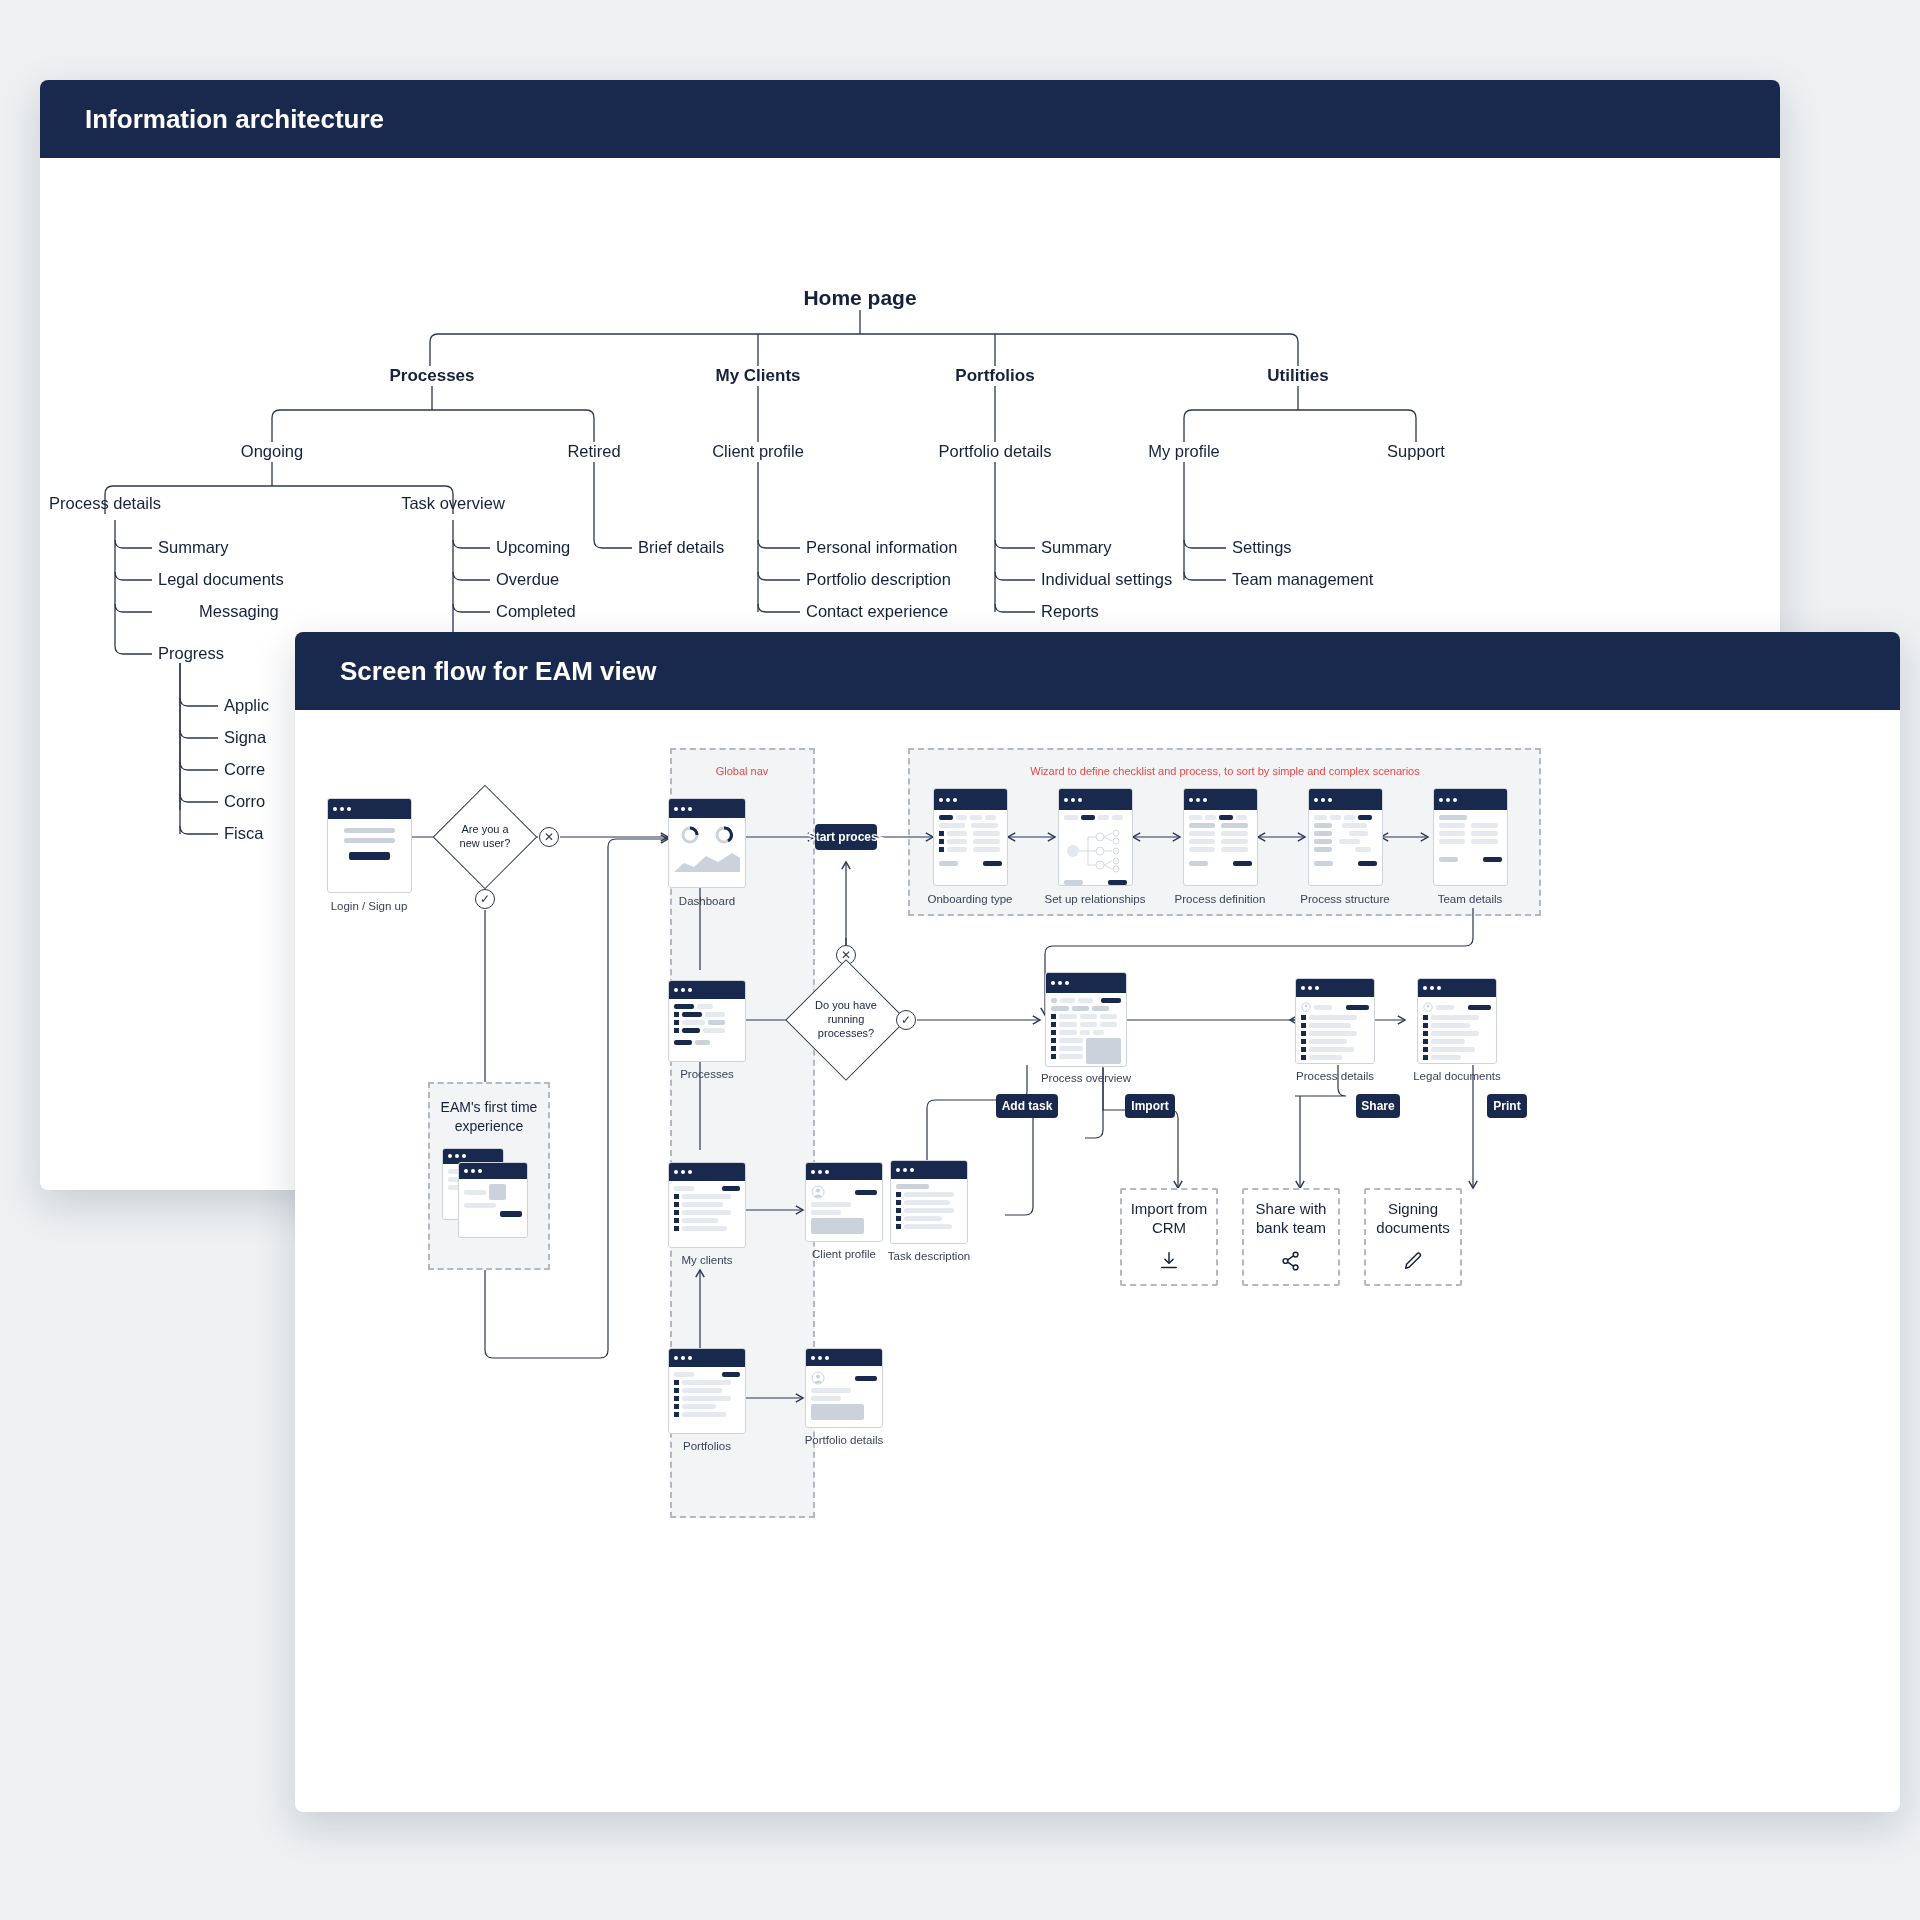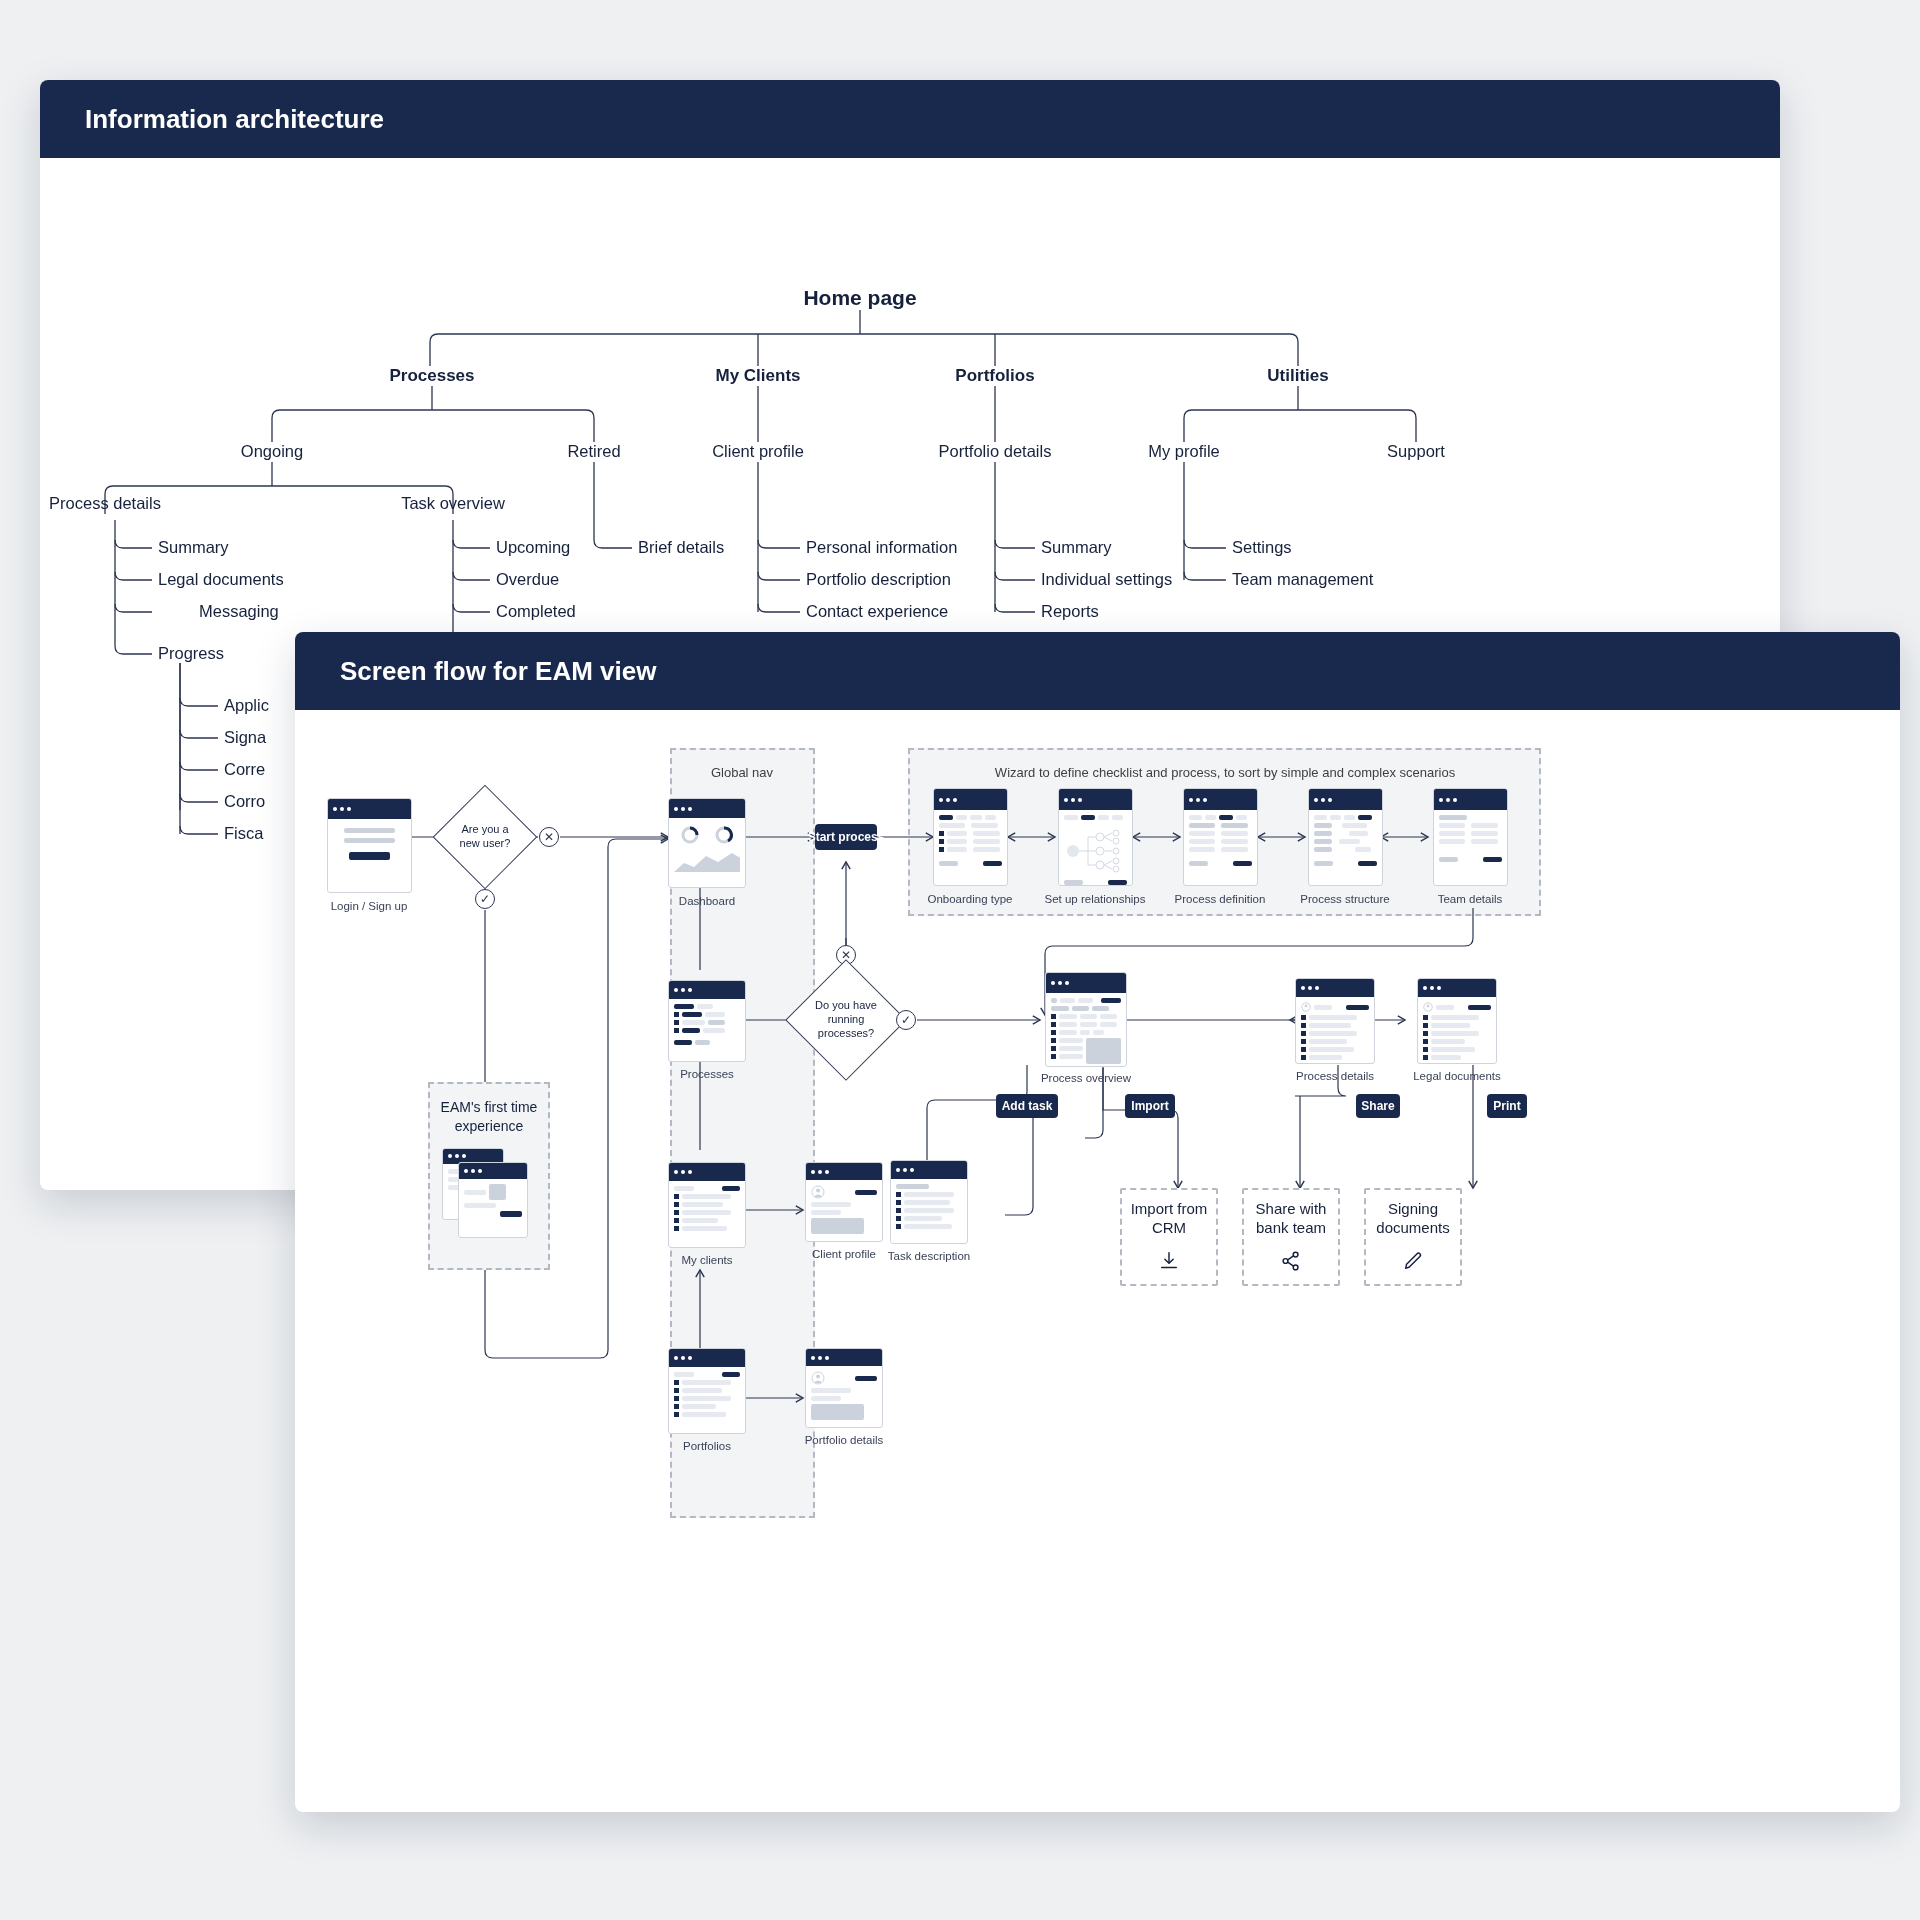--- a/index.html
+++ b/index.html
@@ -28,21 +28,21 @@
   .node { position: absolute; transform: translateX(-50%);
           white-space: nowrap; color: #16213c; font-size: 16.5px; }
   .node.bold { font-weight: bold; font-size: 17px; }
   .node.left { transform: none; }
   .ia-svg { position: absolute; left: 0; top: 0; }
 
   
   #flow-canvas { position: absolute; inset: 0; }
   .zone { position: absolute; border: 2px dashed #b3b8c2; background: #f2f4f6; }
   .zone-label { position: absolute; transform: translateX(-50%);
-                font-size: 13px; color: #404040; white-space: nowrap; }
+                font-size: 11px; color: #ef4444; white-space: nowrap; }
 
   
   .win { position: absolute; background: #fff; border: 1.5px solid #cfd4dc;
          border-radius: 3px; overflow: hidden; }
   .win-bar { height: 22%; min-height: 13px; background: #19294d;
              display: flex; align-items: center; gap: 3px; padding-left: 5px; }
   .dot { width: 4px; height: 4px; border-radius: 50%; background: #fff; }
   .win-body { padding: 5px; display: flex; flex-direction: column; gap: 3px; }
   .bar { background: #e6e9ef; border-radius: 2px; height: 5px; }
   .bar.d { background: #19294d; }

